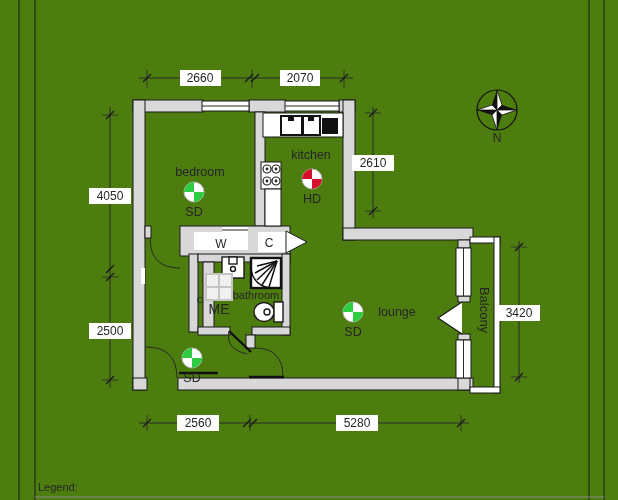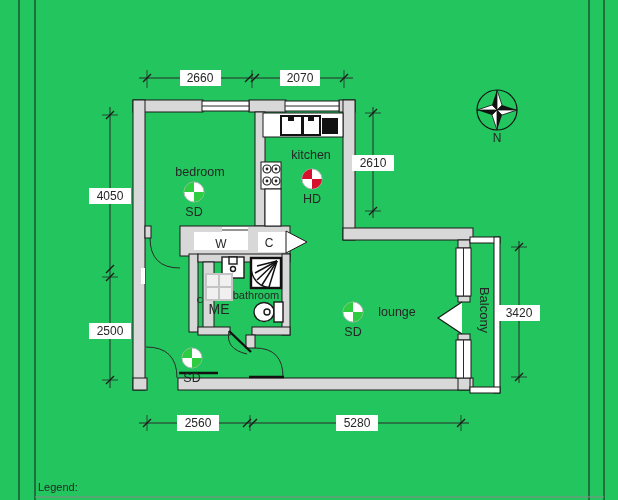--- a/index.html
+++ b/index.html
@@ -1,16 +1,16 @@
 <!DOCTYPE html>
 <html><head>
 <meta charset="utf-8">
 <style>
   html,body{margin:0;padding:0;background:#ffffff;}
-  .stage{position:relative;width:618px;height:500px;background:#22c55e;overflow:hidden;
+  .stage{position:relative;width:618px;height:500px;background:#4d7c0f;overflow:hidden;
          font-family:"Liberation Sans", sans-serif;}
   svg text{font-family:"Liberation Sans", sans-serif;fill:#262626;}
   .wall{fill:#d8d8d8;stroke:#1a1a1a;stroke-width:1;}
   .whitebox{fill:#ffffff;stroke:#1a1a1a;stroke-width:1;}
   .thick{stroke:#111;stroke-width:2.4;fill:none;}
   .thin{stroke:#2a2a2a;stroke-width:1;fill:none;}
   .dim{stroke:#2a2a2a;stroke-width:1;fill:none;}
   .wit{stroke:#2a2a2a;stroke-width:0.8;fill:none;}
   .slash{stroke:#1a1a1a;stroke-width:1.3;fill:none;}
   .dimtxt{font-size:12px;text-anchor:middle;}

